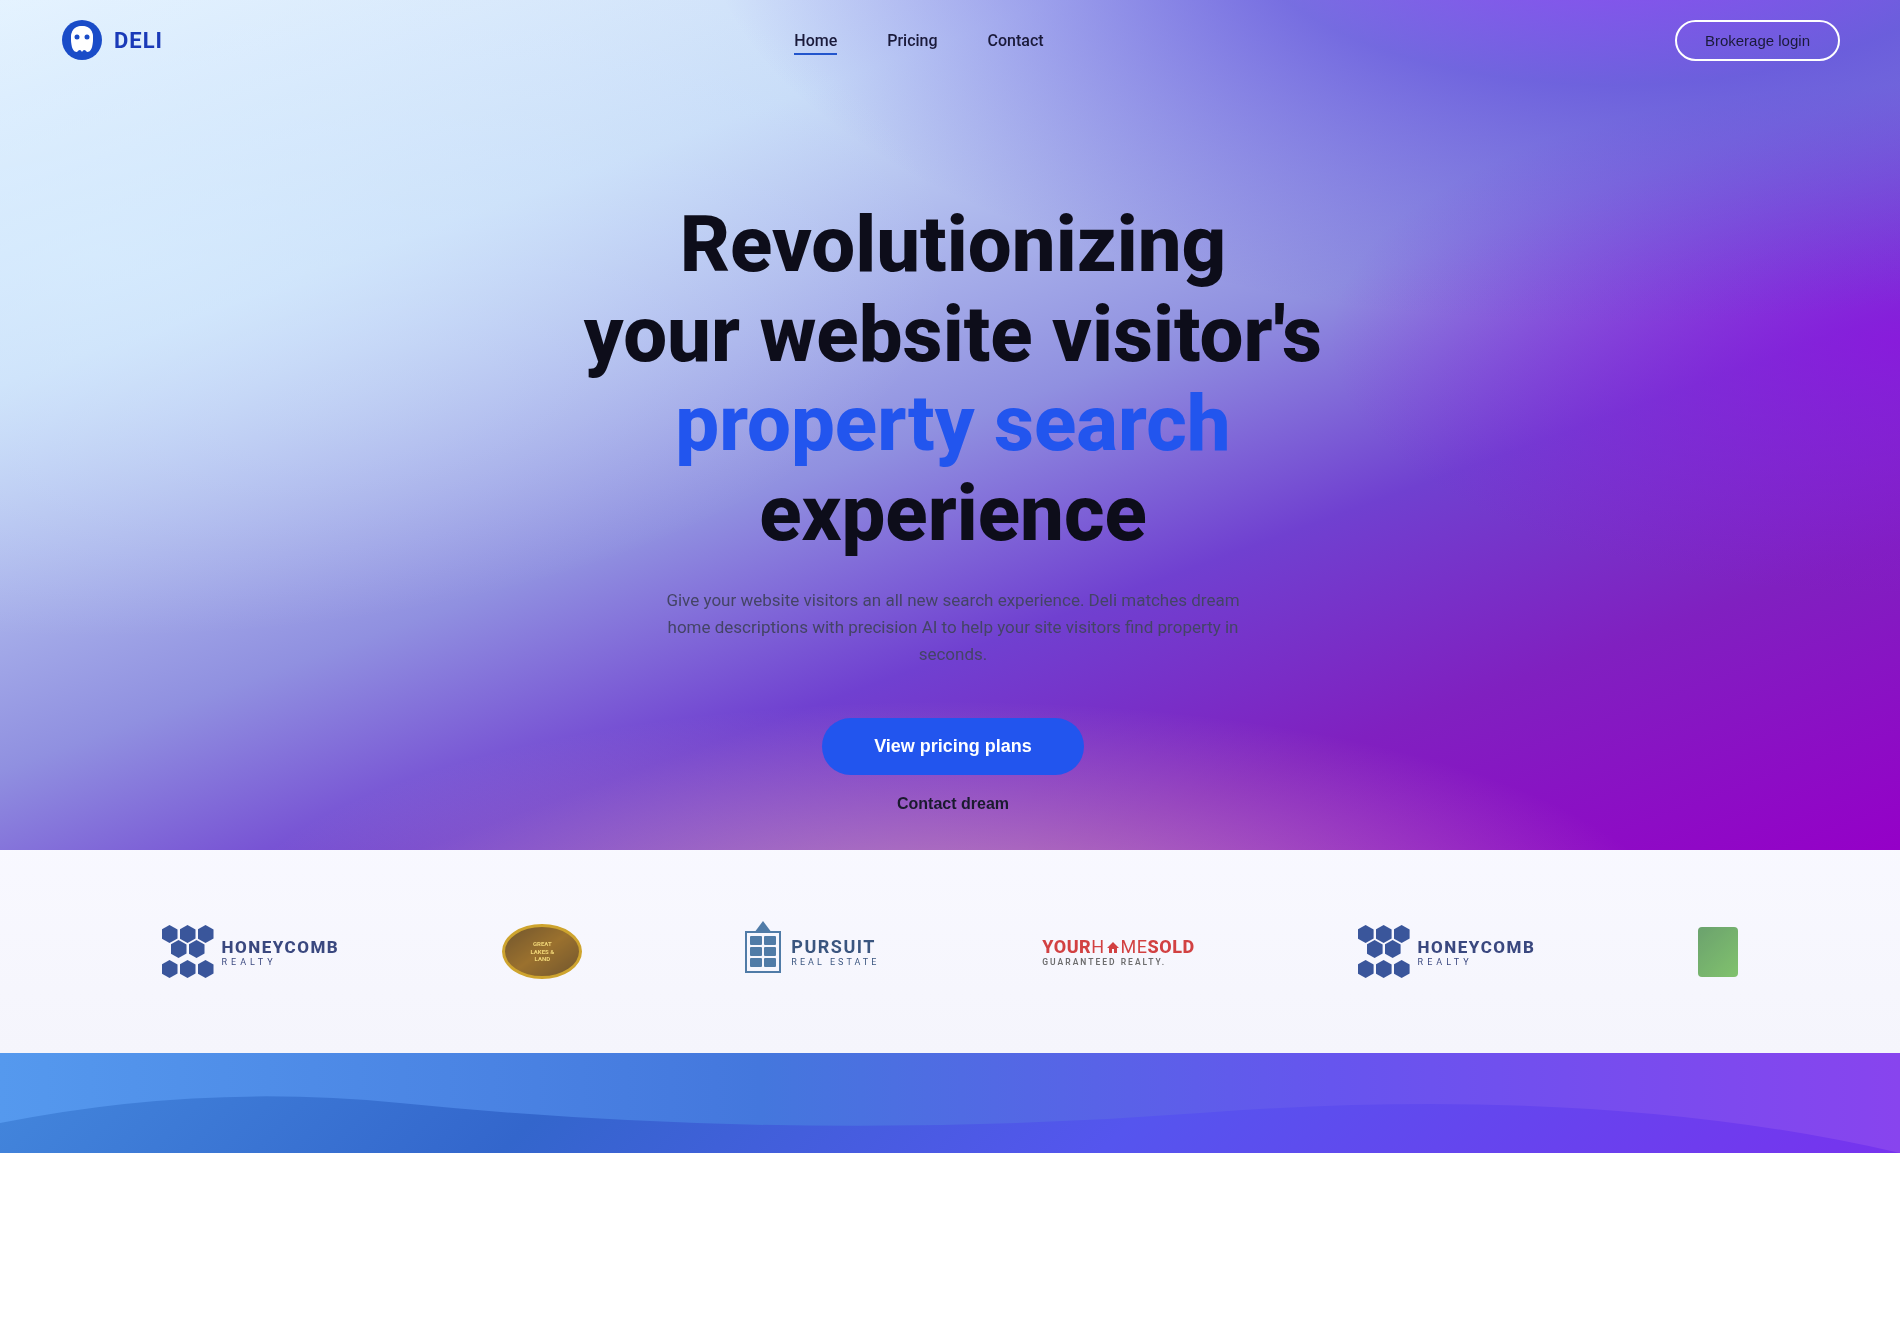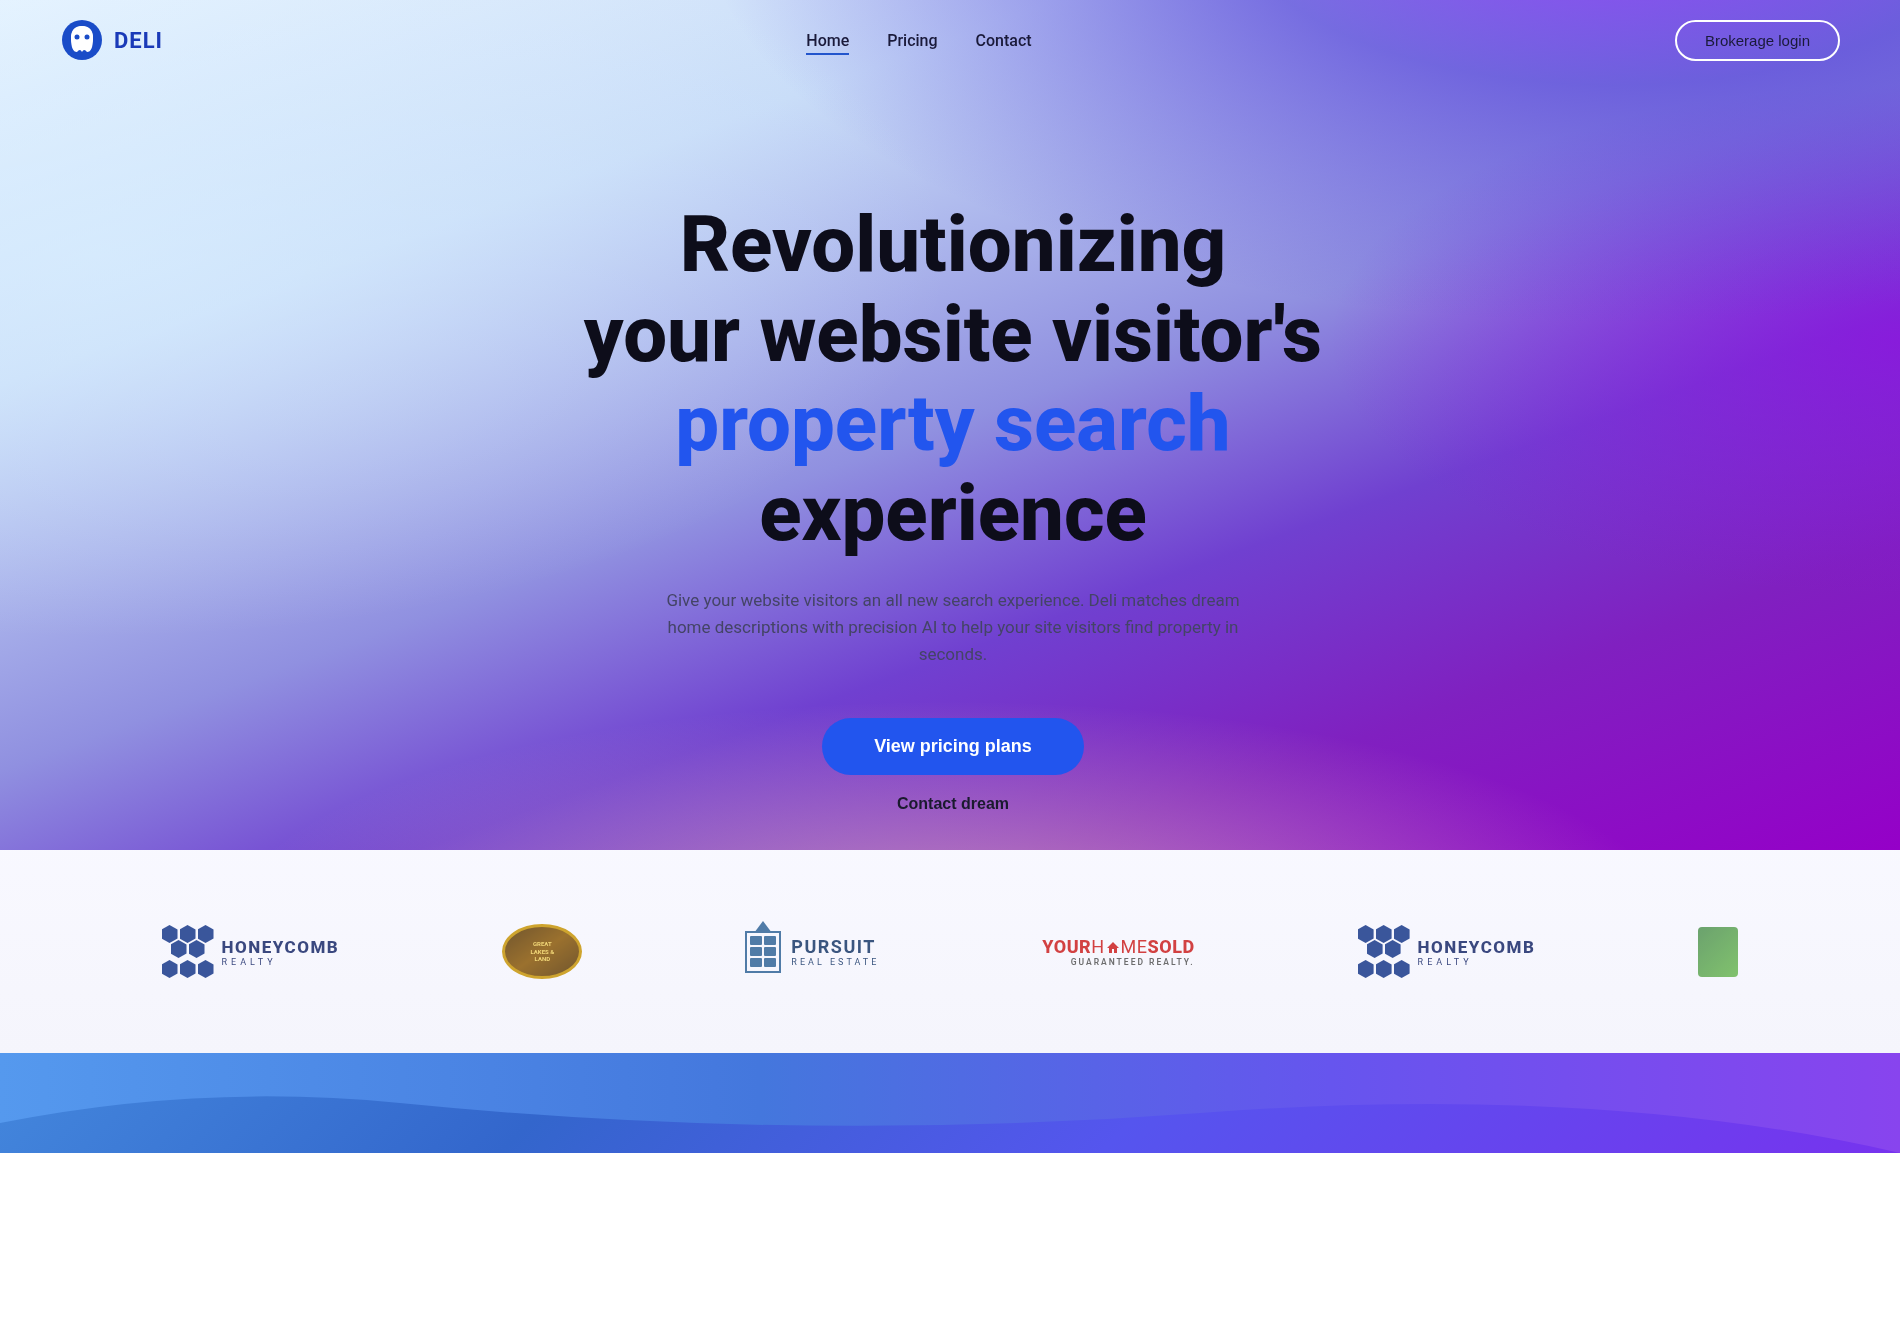--- a/index.html
+++ b/index.html
@@ -82,21 +82,21 @@
       font-size: 22px;
       font-weight: 700;
       color: #1a3ab8;
       letter-spacing: 1px;
       text-transform: uppercase;
     }
 
     .nav-links {
       display: flex;
       align-items: center;
-      gap: 38px;
+      gap: 50px;
       list-style: none;
     }
 
     .nav-links a {
       text-decoration: none;
       color: #1a1a3a;
       font-size: 16px;
       font-weight: 500;
     }
 
@@ -404,21 +404,21 @@
         </div>
       </div>
       <div>
         <div style="font-size:18px; font-weight:700; color:#1a3a6a; letter-spacing:1.5px;">PURSUIT</div>
         <div style="font-size:9px; letter-spacing:3px; color:#1a3a6a;">REAL ESTATE</div>
       </div>
     </div>
   </div>
 
   <div class="logo-item">
-    <div style="display:flex; flex-direction:column; align-items:flex-end;">
+    <div style="display:flex; flex-direction:column; align-items:flex-start;">
       <div class="yourhomesold-logo">
         <span style="font-size:18px; font-weight:800; color:#cc2222; letter-spacing:0.5px;">YOUR</span>
         <span style="font-size:18px; font-weight:400; color:#cc2222; letter-spacing:0.5px; display:flex; align-items:center;">
           H
           <svg width="14" height="14" viewBox="0 0 14 14" style="margin: 0 1px;">
             <path d="M7 2L13 8H11V13H8V9H6V13H3V8H1L7 2Z" fill="#cc2222"></path>
           </svg>
           ME
         </span>
         <span style="font-size:18px; font-weight:800; color:#cc2222; letter-spacing:0.5px;">SOLD</span>

